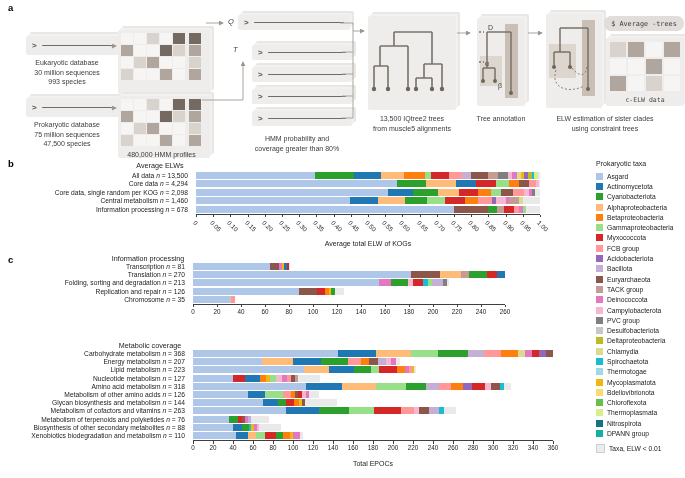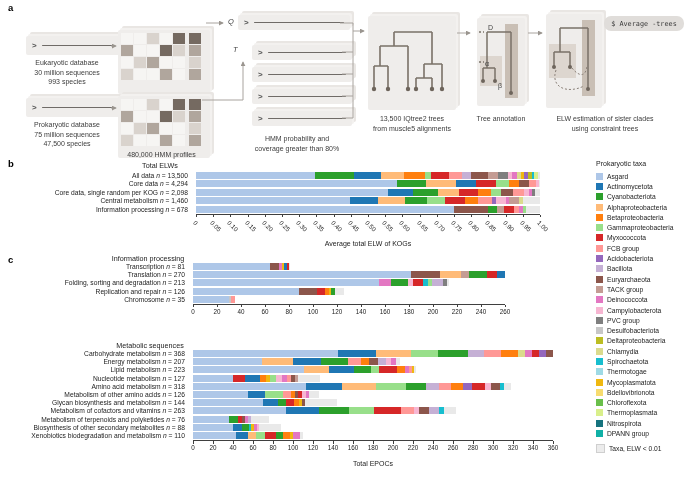--- a/index.html
+++ b/index.html
@@ -219,20 +219,37 @@
         <path d="M26,54 C34,64 40,62 41,52"></path>
       </g>
       <g fill="#6e655c">
         <circle cx="8" cy="53" r="2"></circle>
           <circle cx="24" cy="53" r="2"></circle>
           <circle cx="42" cy="75" r="2"></circle>
       </g>
     </svg>
   </div>
   <div class="codechip" style="left:604px;top:16px;width:80px;height:15px">$ Average -trees</div>
+  <div class="card" style="left:606px;top:38px;width:78px;height:68px;padding:0">
+    <div class="hgrid" style="grid-template-columns:repeat(4,16px);gap:2px;padding:4px">
+        <div class="celwcell" style="background: rgb(217, 211, 205);"></div>
+        <div class="celwcell" style="background: rgb(176, 166, 157);"></div>
+        <div class="celwcell" style="background: rgb(246, 245, 243);"></div>
+        <div class="celwcell" style="background: rgb(176, 166, 157);"></div>
+        <div class="celwcell" style="background: rgb(246, 245, 243);"></div>
+        <div class="celwcell" style="background: rgb(246, 245, 243);"></div>
+        <div class="celwcell" style="background: rgb(176, 166, 157);"></div>
+        <div class="celwcell" style="background: rgb(246, 245, 243);"></div>
+        <div class="celwcell" style="background: rgb(176, 166, 157);"></div>
+        <div class="celwcell" style="background: rgb(246, 245, 243);"></div>
+        <div class="celwcell" style="background: rgb(217, 211, 205);"></div>
+        <div class="celwcell" style="background: rgb(246, 245, 243);"></div>
+      </div>
+    <div class="mono" style="font-size:6.5px;color:#4a4a4a;text-align:center;margin-top:1px">c-ELW data</div>
+  </div>
   <div class="cap" style="left:530px;top:114px;width:150px">
     <div>ELW estimation of sister clades</div>
     <div>using constraint trees</div>
   </div>
 
   <svg width="685" height="160" style="position:absolute;left:0;top:0;pointer-events:none">
     <defs>
       <marker id="arr" viewBox="0 0 6 6" refX="5" refY="3" markerWidth="5" markerHeight="5" orient="auto">
         <path d="M0,0 L6,3 L0,6 Z" fill="#9a958f"></path>
       </marker>
@@ -242,21 +259,21 @@
       <path d="M111,108 H116" marker-end="url(#arr)"></path>
       <path d="M206,23 H223" marker-end="url(#arr)"></path>
       <path d="M202,100 L243,100 L243,62" marker-end="url(#arr)"></path>
       <path d="M340,23 H353 M342,52 H353 M342,74 H353 M342,96 H353 M342,118 H353 M353,118 V23"></path>
       <path d="M353,31 H364" marker-end="url(#arr)"></path>
       <path d="M457,33 H470" marker-end="url(#arr)"></path>
       <path d="M528,33 H542" marker-end="url(#arr)"></path>
     </g>
   </svg>
 
-  <div class="ctitle" style="left:100px;top:161px;width:120px">Total ELWs</div>
+  <div class="ctitle" style="left:100px;top:161px;width:120px">Average ELWs</div>
   <div class="chart" style="left: 0px; top: 172px;">
       <div class="crow" style="margin-bottom: 1.4px;">
         <div class="rlabel" style="width: 188px; padding-right: 8px;">All data <i>n</i> = 13,500</div>
         <div class="track" style="width: 344px; height: 7px; background: repeating-linear-gradient(90deg, rgb(248, 248, 248) 0px, rgb(248, 248, 248) 1px, transparent 1px, transparent 17.2px) rgb(235, 235, 235);">
           <span class="seg" title="Asgard" style="width: 118.68px; background: rgb(174, 199, 232);"></span>
           <span class="seg" title="Cyanobacteriota" style="width: 38.872px; background: rgb(44, 160, 44);"></span>
           <span class="seg" title="Actinomycetota" style="width: 27.176px; background: rgb(31, 119, 180);"></span>
           <span class="seg" title="Alphaproteobacteria" style="width: 23.736px; background: rgb(255, 187, 120);"></span>
           <span class="seg" title="Betaproteobacteria" style="width: 20.296px; background: rgb(255, 127, 14);"></span>
           <span class="seg" title="Gammaproteobacteria" style="width: 6.192px; background: rgb(152, 223, 138);"></span>
@@ -477,21 +494,21 @@
         <span class="tlab flat" style="left: 228px; top: 3px;">200</span>
         <div class="tick" style="left: 264px;"></div>
         <span class="tlab flat" style="left: 252px; top: 3px;">220</span>
         <div class="tick" style="left: 288px;"></div>
         <span class="tlab flat" style="left: 276px; top: 3px;">240</span>
         <div class="tick" style="left: 312px;"></div>
         <span class="tlab flat" style="left: 300px; top: 3px;">260</span>
       </div>
     </div>
 
-  <div class="ctitle" style="left:90px;top:341px;width:120px">Metabolic sequences</div>
+  <div class="ctitle" style="left:90px;top:341px;width:120px">Metabolic coverage</div>
   <div class="chart" style="left: 0px; top: 350px;">
       <div class="crow" style="margin-bottom: 1.2px;">
         <div class="rlabel" style="width: 185px; padding-right: 8px;">Carbohydrate metabolism <i>n</i> = 368</div>
         <div class="track" style="width: 360px; height: 7px;">
           <span class="seg" title="Asgard" style="width: 145px; background: rgb(174, 199, 232);"></span>
           <span class="seg" title="Actinomycetota" style="width: 38px; background: rgb(31, 119, 180);"></span>
           <span class="seg" title="Alphaproteobacteria" style="width: 35px; background: rgb(255, 187, 120);"></span>
           <span class="seg" title="Gammaproteobacteria" style="width: 27px; background: rgb(152, 223, 138);"></span>
           <span class="seg" title="Cyanobacteriota" style="width: 30px; background: rgb(44, 160, 44);"></span>
           <span class="seg" title="Bacillota" style="width: 16px; background: rgb(197, 176, 213);"></span>

